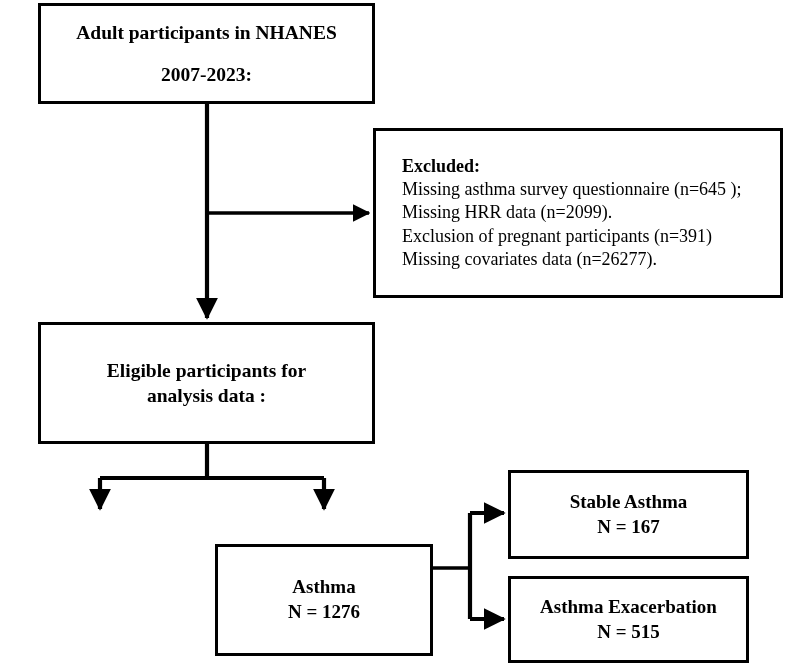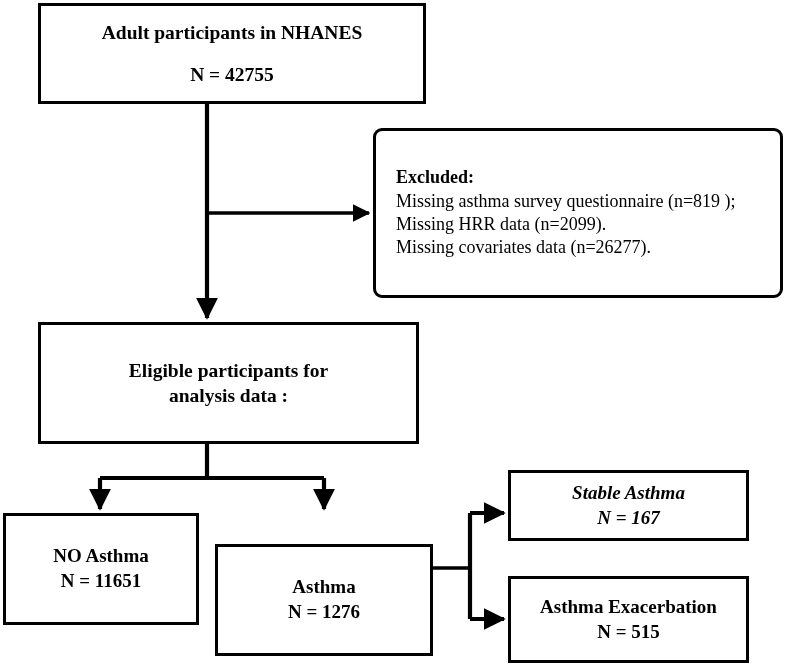--- a/index.html
+++ b/index.html
@@ -35,42 +35,41 @@
     justify-content: center;
     overflow: hidden;
   }
   .node-centered {
     align-items: center;
     text-align: center;
   }
   .node-left {
     align-items: flex-start;
     text-align: right;
-    padding-left: 20px;
-    border-radius: 9px;
+    padding-left: 26px;
   }
   .line {
     display: block;
     white-space: nowrap;
     line-height: 1.30;
   }
   .bold {
     font-weight: bold;
   }
   .reg {
     font-weight: normal;
   }
 
   
-  #node-enrolled  { left: 38px;  top: 3px;   width: 388px; height: 101px; gap: 16px; }
+  #node-enrolled  { left: 38px;  top: 3px;   width: 337px; height: 101px; gap: 16px; }
   #node-excluded  { left: 373px; top: 128px; width: 410px; height: 170px; }
-  #node-eligible  { left: 38px;  top: 322px; width: 381px; height: 122px; }
+  #node-eligible  { left: 38px;  top: 322px; width: 337px; height: 122px; }
   #node-no-asthma { left: 3px;   top: 513px; width: 196px; height: 112px; }
   #node-asthma    { left: 215px; top: 544px; width: 218px; height: 112px; }
-  #node-stable    { left: 508px; top: 470px; width: 241px; height: 71px; font-style: italic;  }
+  #node-stable    { left: 508px; top: 470px; width: 241px; height: 89px;  }
   #node-exacerb   { left: 508px; top: 576px; width: 241px; height: 87px;  }
 
   #node-enrolled  .line { font-size: 19.5px; }
   #node-excluded  .line { font-size: 18px; }
   #node-eligible  .line { font-size: 19.5px; }
   #node-no-asthma .line,
   #node-asthma    .line,
   #node-stable    .line,
   #node-exacerb   .line { font-size: 19px; }
 </style>
@@ -102,39 +101,36 @@
 
     <path d="M 470 513 L 470 619" stroke="#000000" stroke-width="4.2" fill="none"></path>
 
     <path d="M 470 513 L 504 513" stroke="#000000" stroke-width="4.2" fill="none" marker-end="url(#arrowhead)"></path>
 
     <path d="M 470 619 L 504 619" stroke="#000000" stroke-width="4.2" fill="none" marker-end="url(#arrowhead)"></path>
   </svg>
 
   <div class="node node-centered" id="node-enrolled">
     <span class="line bold">Adult participants in NHANES</span>
-    <span class="line bold">N = 42755</span>
+    <span class="line bold">2007-2023:</span>
   </div>
 
   <div class="node node-left" id="node-excluded">
     <span class="line bold">Excluded:</span>
-    <span class="line reg">Missing asthma survey questionnaire (n=819 );</span>
+    <span class="line reg">Missing asthma survey questionnaire (n=645 );</span>
     <span class="line reg">Missing HRR data (n=2099).</span>
+    <span class="line reg">Exclusion of pregnant participants (n=391)</span>
     <span class="line reg">Missing covariates data (n=26277).</span>
   </div>
 
   <div class="node node-centered" id="node-eligible">
     <span class="line bold">Eligible participants for</span>
     <span class="line bold">analysis data :</span>
   </div>
 
-  <div class="node node-centered" id="node-no-asthma">
-    <span class="line bold">NO Asthma</span>
-    <span class="line bold">N = 11651</span>
-  </div>
 
   <div class="node node-centered" id="node-asthma">
     <span class="line bold">Asthma</span>
     <span class="line bold">N = 1276</span>
   </div>
 
   <div class="node node-centered" id="node-stable">
     <span class="line bold">Stable Asthma</span>
     <span class="line bold">N = 167</span>
   </div>

